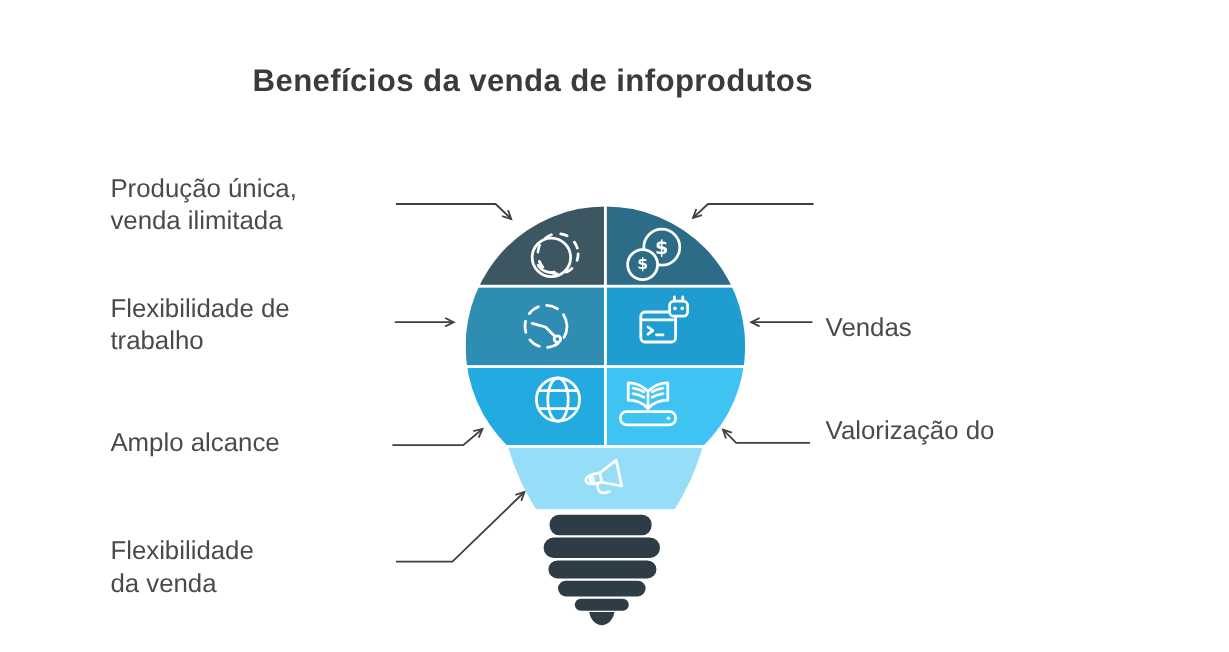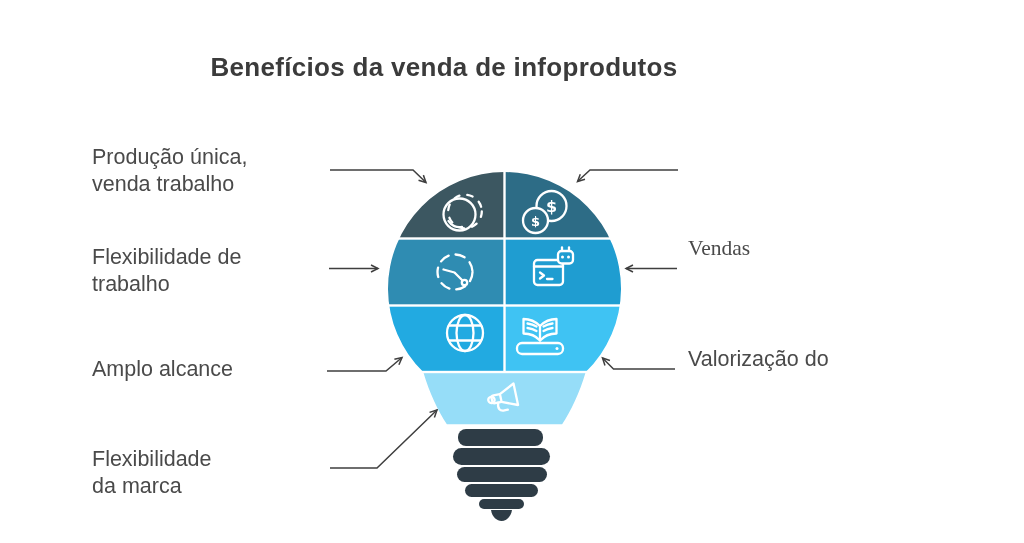--- a/index.html
+++ b/index.html
@@ -13,21 +13,21 @@
     text-align:center; font-size:26px; font-weight:bold;
     letter-spacing:0.3px; color:var(--title-text,#3b3b3b);
   }
   .benefit {
     position:absolute; font-size:21.5px; line-height:27px;
     color:var(--label-text,#4a4a4a);
   }
   .benefit.left  { left:92px; width:215px; text-align:left; }
   .benefit.right { left:688px; width:240px; text-align:left; }
   .pos-l1 { top:144px; } .pos-l2 { top:244px; } .pos-l3 { top:356px; } .pos-l4 { top:446px; }
-  .pos-r1 { top:144px; } .pos-r2 { top:235px;font-family:Liberation Serif, serif; } .pos-r3 { top:346px; }
+  .pos-r1 { top:144px; } .pos-r2 { top:260px; } .pos-r3 { top:346px; }
 
   svg.connectors { position:absolute; left:0; top:0; pointer-events:none; }
   svg.bulb { position:absolute; left:378px; top:155px; }
 
   .connector { stroke:var(--arrow,#3f3f3f); stroke-width:1.5; fill:none; }
   .seg { stroke:none; }
   .seg-tl { fill:var(--segment-top-left,#3c5761); }
   .seg-tr { fill:var(--segment-top-right,#2d6c86); }
   .seg-ml { fill:var(--segment-mid-left,#2f8cb2); }
   .seg-mr { fill:var(--segment-mid-right,#1f9dd1); }
@@ -46,32 +46,32 @@
 </style>
 </head>
 <body>
 
 <div class="stage">
 
   <h1 class="page-title">Benefícios da venda de infoprodutos</h1>
 
   <div class="benefit left pos-l1">
     <div>Produção única,</div>
-    <div>venda trabalho</div>
+    <div>venda ilimitada</div>
   </div>
   <div class="benefit left pos-l2">
     <div>Flexibilidade de</div>
     <div>trabalho</div>
   </div>
   <div class="benefit left pos-l3">
     <div>Amplo alcance</div>
   </div>
   <div class="benefit left pos-l4">
     <div>Flexibilidade</div>
-    <div>da marca</div>
+    <div>da venda</div>
   </div>
 
   <div class="benefit right pos-r2">
     <div>Vendas</div>
   </div>
   <div class="benefit right pos-r3">
     <div>Valorização do</div>
   </div>
 
   <svg class="connectors" width="1024" height="543" viewBox="0 0 1024 543">

